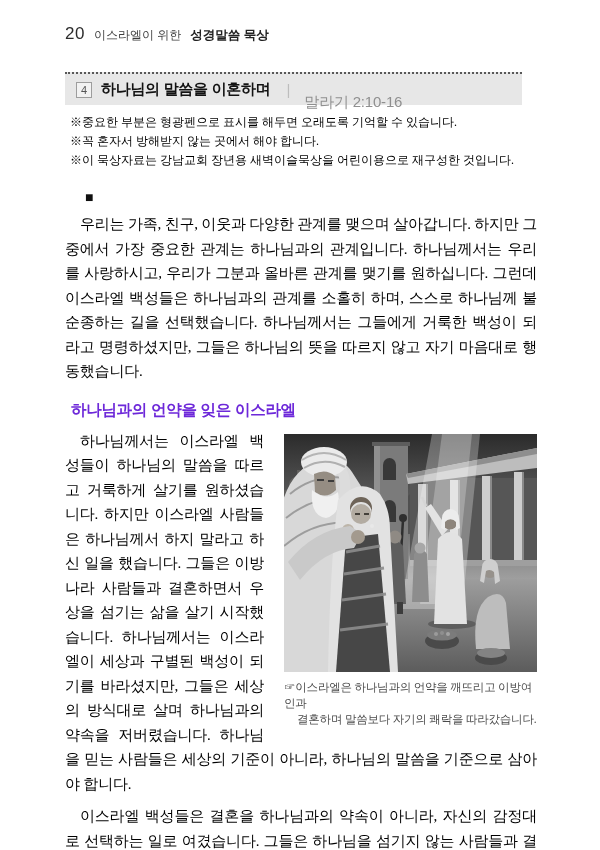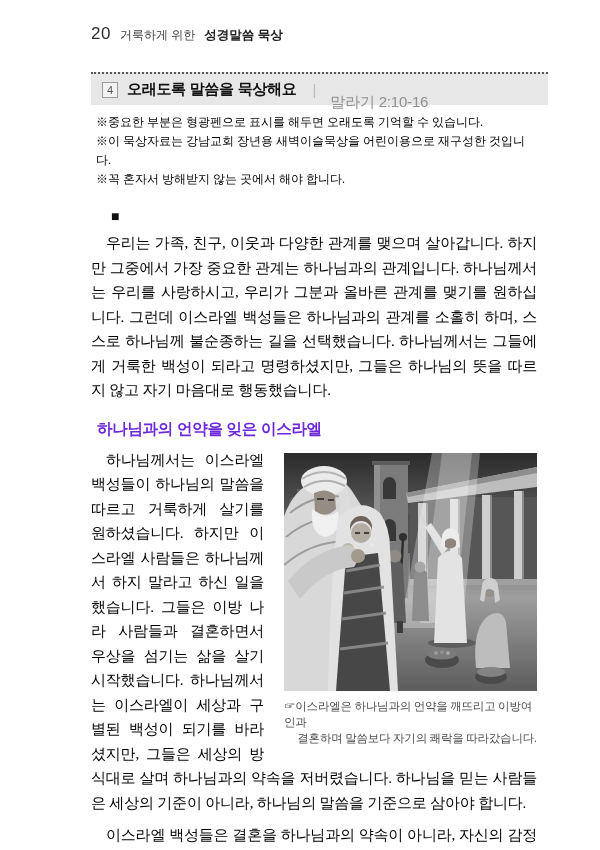--- a/index.html
+++ b/index.html
@@ -1,20 +1,20 @@
 <!DOCTYPE html>
 <html><head>
 <meta charset="utf-8">
 <style>
   * { margin:0; padding:0; box-sizing:border-box; }
   html,body { background:#ffffff; }
   .page {
     position:relative; width:600px; height:850px; background:#fff;
     font-family:"Liberation Serif", serif; color:#2e2e2e;
-    padding:24px 63px 0 91px; overflow:hidden;
+    padding:24px 63px 0 65px; overflow:hidden;
   }
   
   .running-head {
     display:flex; align-items:baseline; gap:9px;
     font-family:"Liberation Sans", sans-serif; color:#3b3b3b;
   }
   .running-head .pgnum { font-size:17px; letter-spacing:.5px; color:#2c2c2c; }
   .running-head .series { font-size:12px; color:#3d3d3d; }
   .running-head .series-bold { font-size:12.5px; font-weight:700; color:#222; }
   
@@ -49,44 +49,44 @@
   
   .sub-heading {
     margin:16px 0 0 6px; font-family:"Liberation Sans", sans-serif;
     font-size:15.5px; font-weight:700; color:#6d28d9; letter-spacing:-0.3px;
   }
   .clear { clear:both; }
   
   figure.illustration { float:right; width:253px; margin:5px 0 2px 20px; }
   figure.illustration svg { display:block; width:253px; height:238px; }
   figcaption { margin-top:7px; font-size:11.5px; line-height:16px; color:#4a4a4a; letter-spacing:-0.2px; }
-  figcaption .cap-line2 { display:block; padding-left:13px;text-align:center; }
+  figcaption .cap-line2 { display:block; padding-left:13px; }
 </style>
 </head>
 <body>
 
 <div class="page">
 
   <div class="running-head">
     <span class="pgnum">20</span>
-    <span class="series">거룩하게 위한</span>
+    <span class="series">이스라엘이 위한</span>
     <span class="series-bold">성경말씀 묵상</span>
   </div>
 
   <div class="title-box">
     <span class="num-box">4</span>
-    <span class="tb-title">오래도록 말씀을 묵상해요</span>
+    <span class="tb-title">하나님의 말씀을 이혼하며</span>
     <span class="tb-divider">|</span>
     <span class="tb-scripture">말라기 2:10-16</span>
   </div>
 
   <div class="notes">
     <div>※중요한 부분은 형광펜으로 표시를 해두면 오래도록 기억할 수 있습니다.</div>
+    <div>※꼭 혼자서 방해받지 않는 곳에서 해야 합니다.</div>
     <div>※이 묵상자료는 강남교회 장년용 새벽이슬묵상을 어린이용으로 재구성한 것입니다.</div>
-    <div>※꼭 혼자서 방해받지 않는 곳에서 해야 합니다.</div>
   </div>
 
   <div class="section-heading">
     <span class="sq">■</span>
   </div>
   <p class="para">우리는 가족, 친구, 이웃과 다양한 관계를 맺으며 살아갑니다. 하지만 그중에서 가장 중요한 관계는 하나님과의 관계입니다. 하나님께서는 우리를 사랑하시고, 우리가 그분과 올바른 관계를 맺기를 원하십니다. 그런데 이스라엘 백성들은 하나님과의 관계를 소홀히 하며, 스스로 하나님께 불순종하는 길을 선택했습니다. 하나님께서는 그들에게 거룩한 백성이 되라고 명령하셨지만, 그들은 하나님의 뜻을 따르지 않고 자기 마음대로 행동했습니다.</p>
 
   <div class="sub-heading">하나님과의 언약을 잊은 이스라엘</div>
 
   <div>

